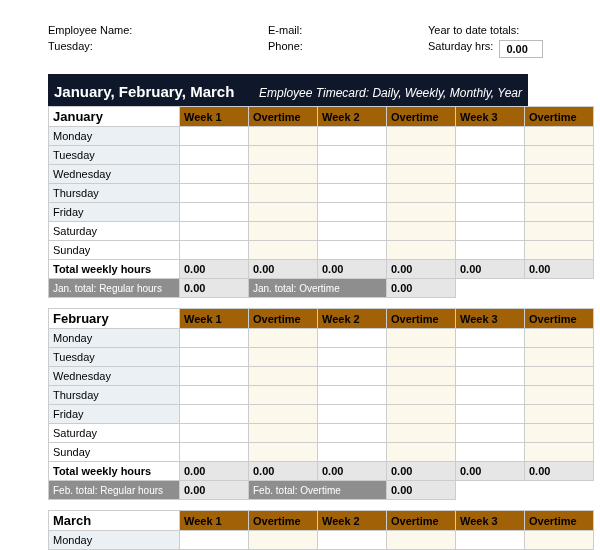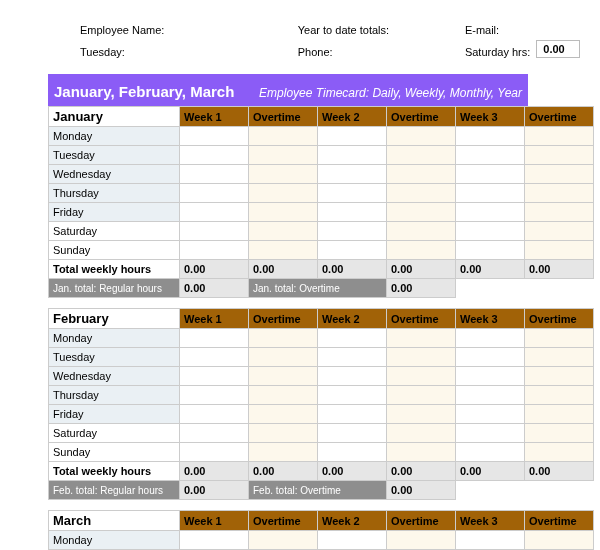--- a/index.html
+++ b/index.html
@@ -8,37 +8,37 @@
     padding: 24px 0 0 48px;
     font-family: Arial, sans-serif;
     font-size: 11px;
     color: #000;
     background: #fff;
     width: 600px;
     height: 550px;
     overflow: hidden;
   }
   .header-row { display: flex; margin-bottom: 4px; }
-  .header-cell { display: flex; align-items: flex-end; margin-left: 32px; }
+  .header-cell { display: flex; align-items: flex-start; }
   .header-cell.c1 { width: 220px; }
   .header-cell.c2 { width: 160px; }
   .header-cell.c3 { width: 160px; }
   .label { font-size: 11px; }
   .ytd-box {
     border: 1px solid #bbb;
     background: #fff;
     padding: 2px 6px;
     margin-left: 6px;
     font-weight: bold;
     min-width: 44px;
   }
 
   .banner {
     margin-top: 16px;
-    background: #8b5cf6;
+    background: #0f172a;
     color: #fff;
     display: flex;
     align-items: baseline;
     padding: 6px 6px 6px 6px;
     width: 480px;
   }
   .banner-title { font-size: 15px; font-weight: bold; flex: 0 0 auto; }
   .banner-sub { margin-left: auto; font-size: 12px; font-style: italic; text-align: right; margin-top: 6px; }
 
   table {
@@ -71,25 +71,25 @@
 
   .spacer { height: 10px; }
 </style>
 </head>
 <body>
 
 <div class="header-row">
   <div class="header-cell c1">
     <span class="label">Employee Name:</span>
   </div>
+  <div class="header-cell c2">
+    <span class="label">E-mail:</span>
+  </div>
   <div class="header-cell c3">
     <span class="label">Year to date totals:</span>
-  </div>
-  <div class="header-cell c2">
-    <span class="label">E-mail:</span>
   </div>
 </div>
 <div class="header-row">
   <div class="header-cell c1">
     <span class="label">Tuesday:</span>
   </div>
   <div class="header-cell c2">
     <span class="label">Phone:</span>
   </div>
   <div class="header-cell c3">

